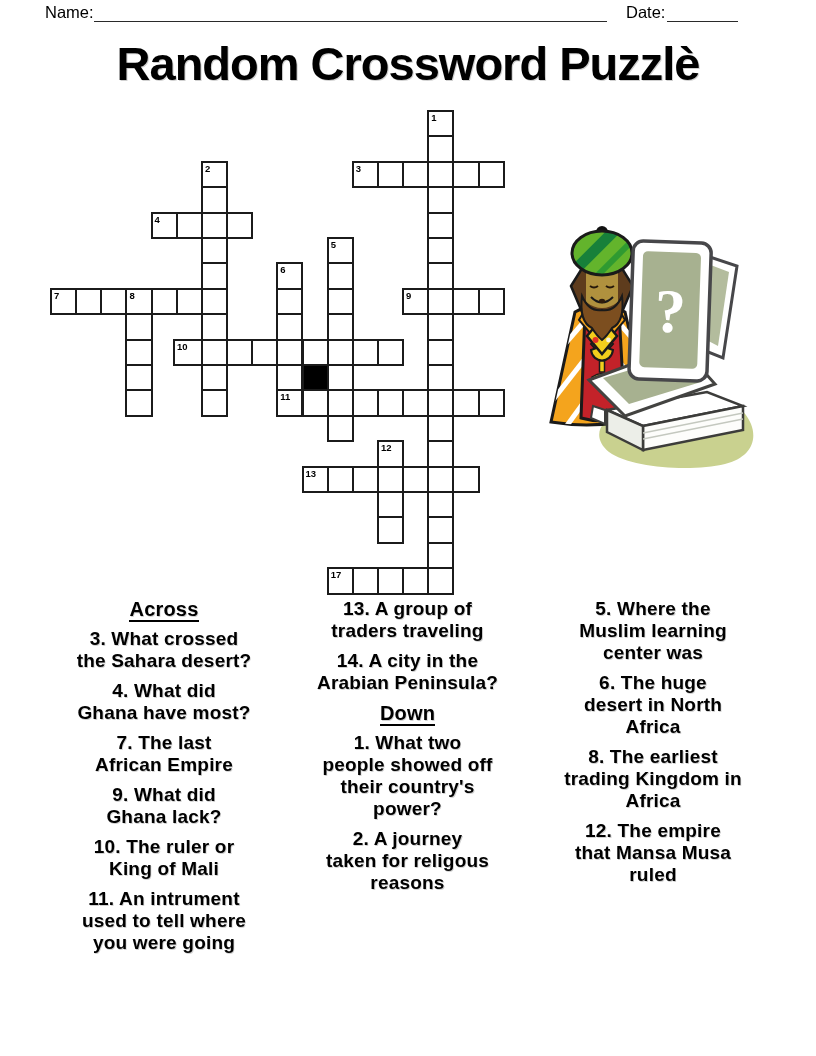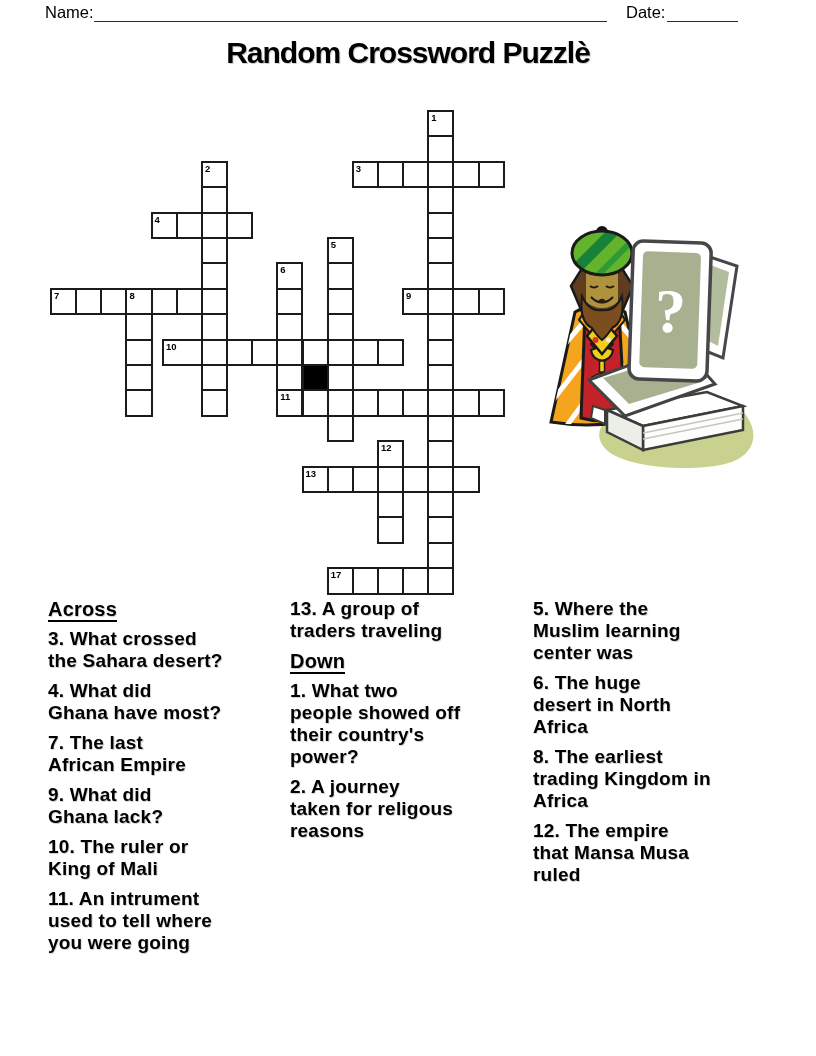--- a/index.html
+++ b/index.html
@@ -8,33 +8,33 @@
   
   .topbar{position:absolute;left:0;top:0;width:660px;height:26px;}
   .topbar .lbl{position:absolute;top:3px;font-size:16.5px;color:#000;}
   .fill-line{position:absolute;top:2px;height:19px;border-bottom:1.6px solid #2a2a2a;}
   #name-lbl{left:45px;}
   #name-line{left:94px;width:513px;}
   #date-lbl{left:626px;}
   #date-line{left:667px;width:71px;}
   
   .title{position:absolute;left:0;top:36px;width:816px;text-align:center;
-         font-size:30px;font-weight:700;letter-spacing:-1px;
+         font-size:47px;font-weight:700;letter-spacing:-1px;
          text-shadow:1px 1px 0 rgba(150,150,150,0.45);}
   
   .grid{position:absolute;left:50px;top:110px;}
   .cell{position:absolute;background:#fff;border:2px solid #1b1b1b;box-sizing:border-box;}
   .cell.black{background:#000;}
   .cell .num{position:absolute;top:0px;left:2px;font-size:9.5px;font-weight:700;
              line-height:11px;color:#000;}
   
   .illus{position:absolute;left:545px;top:224px;width:212px;height:246px;}
   
   .cluecol{position:absolute;top:598px;font-size:19px;font-weight:700;line-height:22px;
-           letter-spacing:0.2px;text-shadow:0.8px 0.8px 0 rgba(140,140,140,0.4);}
+           letter-spacing:0.2px;text-shadow:0.8px 0.8px 0 rgba(140,140,140,0.4);text-align:center;}
   #cluecol-1{left:48px;width:232px;}
   #cluecol-2{left:290px;width:235px;}
   #cluecol-3{left:533px;width:240px;}
   .clue{white-space:pre-line;margin:0 0 8px 0;}
   .clue-heading{display:inline-block;font-size:20px;border-bottom:2.5px solid #000;
                 padding-bottom:0px;margin:0 0 5px 0;}
   .hd-wrap{margin:0 0 1px 0;}
 </style>
 </head>
 <body>
@@ -75,21 +75,21 @@
       </div>
       <div class="cell" style="left: 100.6px; top: 177.8px; width: 27.15px; height: 27.4px;"></div>
       <div class="cell" style="left: 125.75px; top: 177.8px; width: 27.15px; height: 27.4px;"></div>
       <div class="cell" style="left: 150.9px; top: 177.8px; width: 27.15px; height: 27.4px;"></div>
       <div class="cell" style="left: 352.1px; top: 177.8px; width: 27.15px; height: 27.4px;">
         <span class="num">9</span>
       </div>
       <div class="cell" style="left: 377.25px; top: 177.8px; width: 27.15px; height: 27.4px;"></div>
       <div class="cell" style="left: 402.4px; top: 177.8px; width: 27.15px; height: 27.4px;"></div>
       <div class="cell" style="left: 427.55px; top: 177.8px; width: 27.15px; height: 27.4px;"></div>
-      <div class="cell" style="left: 112px; top: 228.6px; width: 47px; height: 27.4px;">
+      <div class="cell" style="left: 123px; top: 228.6px; width: 47px; height: 27.4px;">
         <span class="num">10</span>
       </div>
       <div class="cell" style="left: 150.9px; top: 228.6px; width: 27.15px; height: 27.4px;"></div>
       <div class="cell" style="left: 176.05px; top: 228.6px; width: 27.15px; height: 27.4px;"></div>
       <div class="cell" style="left: 201.2px; top: 228.6px; width: 27.15px; height: 27.4px;"></div>
       <div class="cell" style="left: 226.35px; top: 228.6px; width: 27.15px; height: 27.4px;"></div>
       <div class="cell" style="left: 251.5px; top: 228.6px; width: 27.15px; height: 27.4px;"></div>
       <div class="cell" style="left: 276.65px; top: 228.6px; width: 27.15px; height: 27.4px;"></div>
       <div class="cell" style="left: 301.8px; top: 228.6px; width: 27.15px; height: 27.4px;"></div>
       <div class="cell" style="left: 326.95px; top: 228.6px; width: 27.15px; height: 27.4px;"></div>
@@ -267,20 +267,22 @@
     <div class="clue">10. The ruler or
 King of Mali</div>
     <div class="clue">11. An intrument
 used to tell where
 you were going</div>
   </div>
 
   <div class="cluecol" id="cluecol-2">
     <div class="clue">13. A group of
 traders traveling</div>
+    <div class="clue">14. A city in the
+Arabian Peninsula?</div>
     <div class="hd-wrap"><span class="clue-heading">Down</span></div>
     <div class="clue">1. What two
 people showed off
 their country's
 power?</div>
     <div class="clue">2. A journey
 taken for religous
 reasons</div>
   </div>
 

